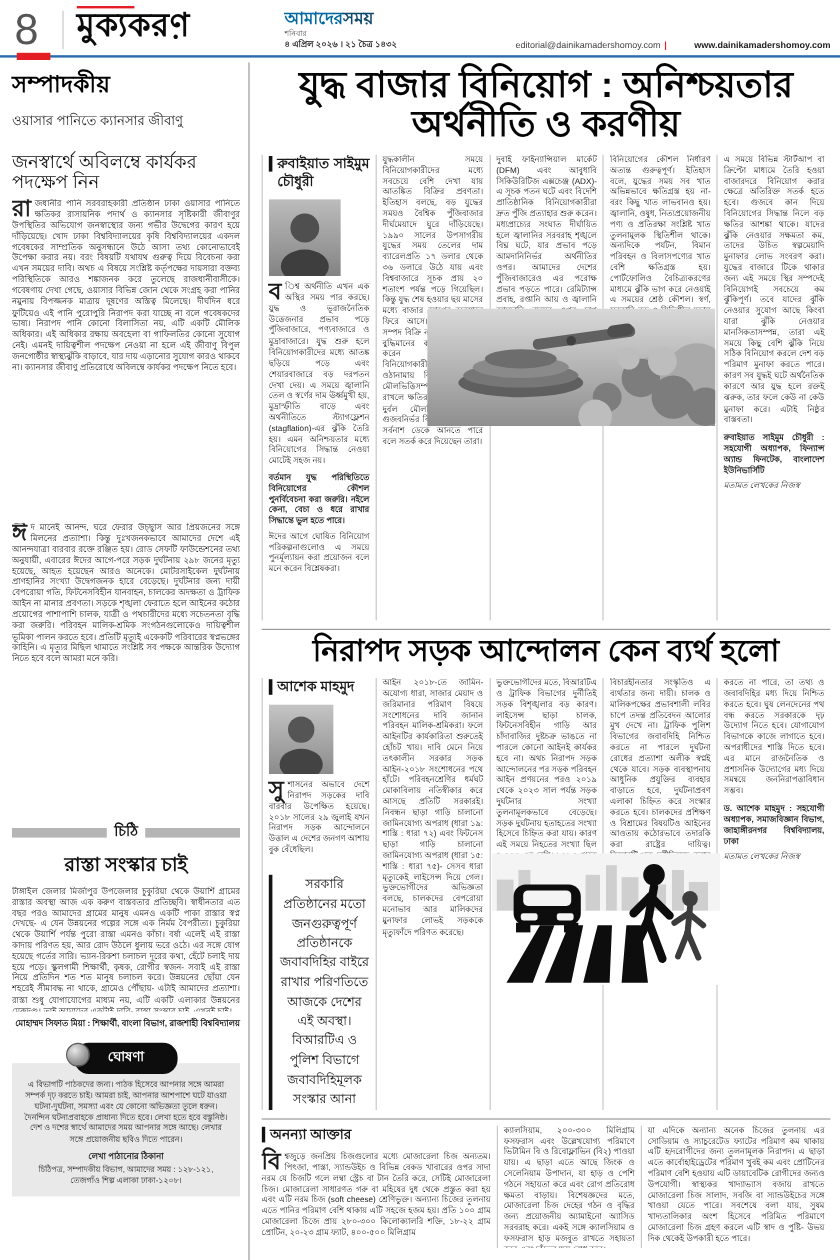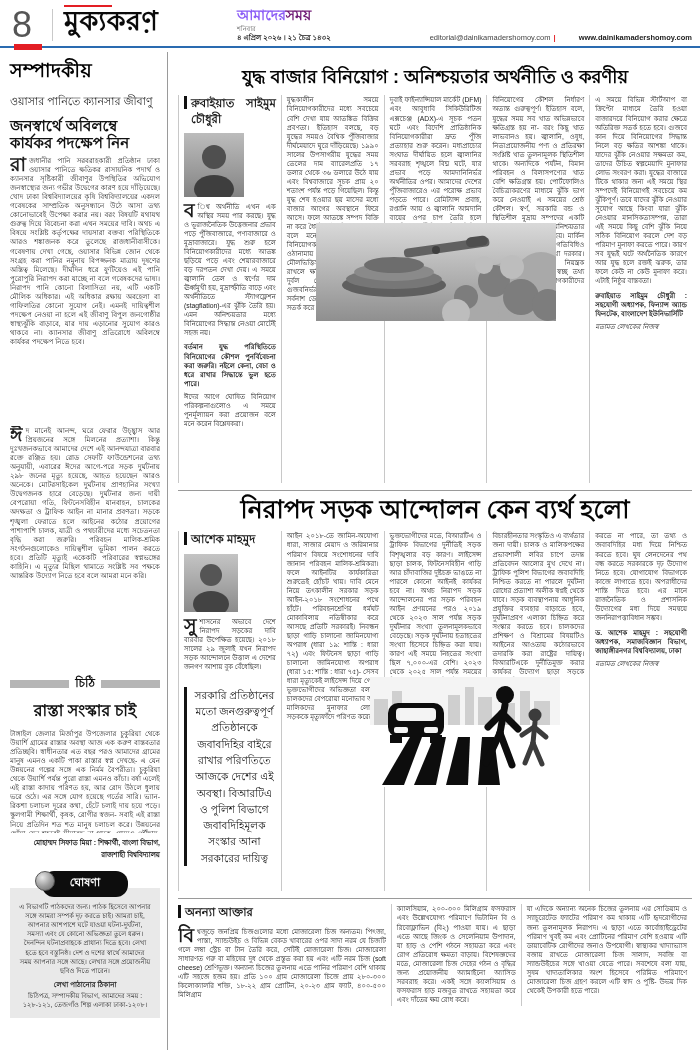--- a/index.html
+++ b/index.html
@@ -8,39 +8,39 @@
 
   
   .hdr{position:absolute;top:0;left:0;right:0;height:52px;}
   .pageno{position:absolute;left:12px;top:4px;font-size:36px;font-weight:400;color:#555;}
   .hdr-div{position:absolute;left:52px;top:9px;width:1px;height:32px;background:#c9c9c9;}
   .masthead{position:absolute;left:64px;top:5px;}
   .masthead .redbar{display:block;width:48px;height:2px;background:#e31e24;margin-bottom:1px;}
   .masthead .mtext{font-size:27px;font-weight:bold;color:#0a0a0a;letter-spacing:.5px;line-height:1;}
   .brand{position:absolute;left:237px;top:7px;line-height:1.15;}
   .brand .logo{font-size:14px;font-weight:bold;}
-  .brand .red{color:#8b5cf6;}
-  .brand .green{color:#701a75;}
+  .brand .red{color:#0369a1;}
+  .brand .green{color:#0c4a6e;}
   .brand .day{font-size:6.5px;color:#555;margin-top:2px;}
   .brand .date{font-size:7px;font-weight:bold;color:#222;margin-top:1px;}
   .contact{position:absolute;right:8px;top:33px;font-size:7.5px;color:#444;}
   .contact .sep{color:#e31e24;font-weight:bold;margin:0 3px;}
   .contact .site{color:#222;font-weight:bold;padding-left:20px;}
   .hdr-rule{position:absolute;top:46px;left:0;right:0;height:2px;background:#2a6bb0;}
   .hdr-rule-red{position:absolute;top:44px;left:14px;width:28px;height:6px;background:#e31e24;}
 
   
   .content{position:absolute;top:52px;left:0;right:0;bottom:0;display:flex;}
-  .leftcol{width:168px;padding:4px 7px 0 10px;border-right:1px solid #9a9a9a;box-sizing:border-box;}
+  .leftcol{width:208px;padding:4px 7px 0 10px;border-right:1px solid #9a9a9a;box-sizing:border-box;}
   .rightarea{flex:1;padding:2px 8px 0 10px;box-sizing:border-box;}
 
   
   .sec-title{font-size:19px;font-weight:900;letter-spacing:.4px;color:#000;}
   .kicker{font-size:11px;color:#1a1a1a;margin-top:7px;line-height:1.1;}
-  .ed-headline{font-size:15px;font-weight:bold;line-height:1.15;margin-top:10px;}
+  .ed-headline{font-size:15px;font-weight:normal;line-height:1.15;margin-top:20px;}
   .smallbody{font-size:7px;line-height:1.3;text-align:justify;color:#222;overflow:hidden;margin-top:4px;}
   .body1{height:258px;}
   .body2{height:238px;}
   .dropcap{float:left;font-size:19px;font-weight:bold;line-height:.85;padding:1px 3px 0 0;}
   .ed2{margin-top:12px;}
 
   .letters-head{display:flex;align-items:center;gap:6px;margin-top:10px;}
   .letters-head .bar{flex:1;height:8px;background:#b5b5b5;}
   .letters-head .lbl{font-size:12px;font-weight:bold;}
   .letter-headline{text-align:center;font-size:16px;font-weight:bold;margin:4px 0 2px;}
@@ -52,21 +52,21 @@
                  text-align:center;font-size:11px;font-weight:bold;padding:3px 0 4px;position:relative;z-index:2;}
   .globe{position:absolute;left:-7px;top:0;width:18px;height:18px;border-radius:50%;
          background:radial-gradient(circle at 35% 30%,#e8e8e8,#9a9a9a 55%,#666);border:1px solid #555;}
   .announce-box{background:#e9e9e9;margin-top:-9px;padding:14px 9px 8px;font-size:6.6px;line-height:1.4;
                 text-align:center;color:#222;}
   .announce-addr-title{font-weight:bold;font-size:7px;margin-top:5px;}
   .announce-addr{font-size:6.6px;margin-top:1px;}
 
   
   .a-headline{text-align:center;font-weight:bold;line-height:1.08;color:#050505;}
-  .h1size{font-size:18px;margin:14px 0 8px;}
+  .h1size{font-size:30px;margin:2px 0 8px;}
   .h2size{font-size:25px;margin:4px 0 8px;}
   .h3size{font-size:23px;margin:4px 0 6px;}
   .cols{display:flex;position:relative;}
   .col{flex:1;padding:0 5px;border-left:1px solid #c8c8c8;font-size:6.8px;line-height:1.33;
        text-align:justify;color:#1a1a1a;overflow:hidden;}
   .col:first-child{border-left:none;padding-left:0;}
   .cols-a1{height:388px;}
   .cols-a2{height:360px;}
   .cols-a3{height:102px;}
   .w17{flex:1.75;}

